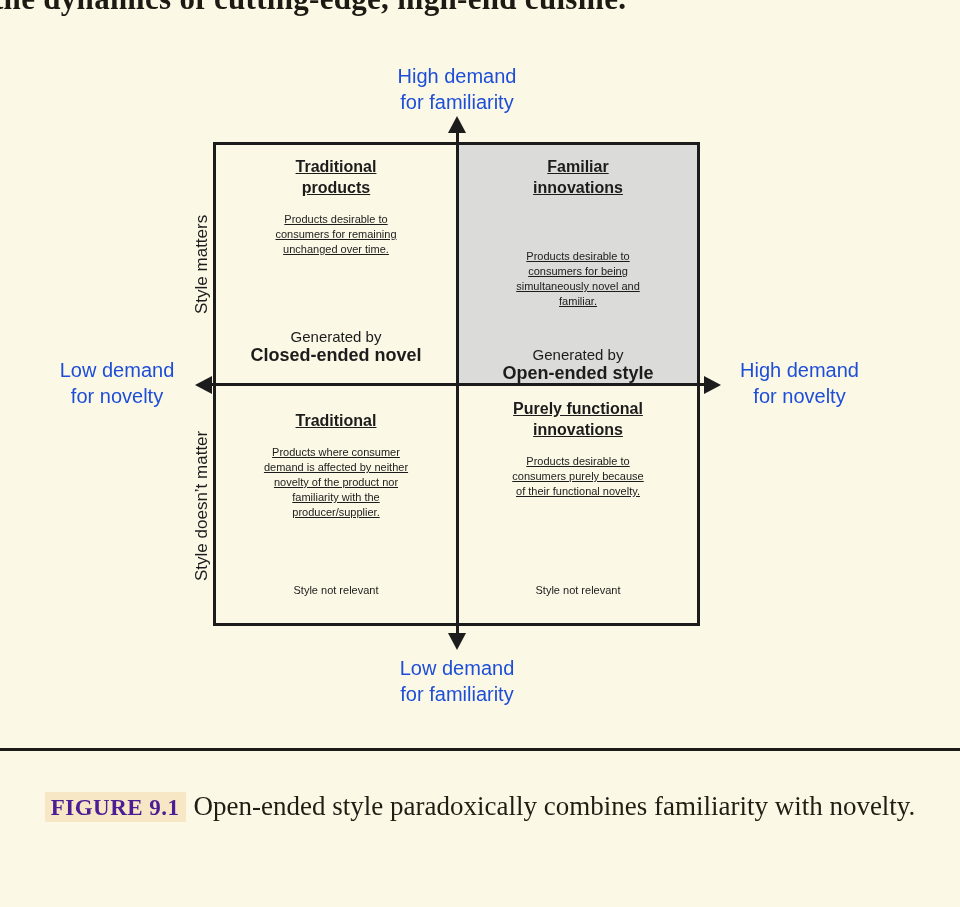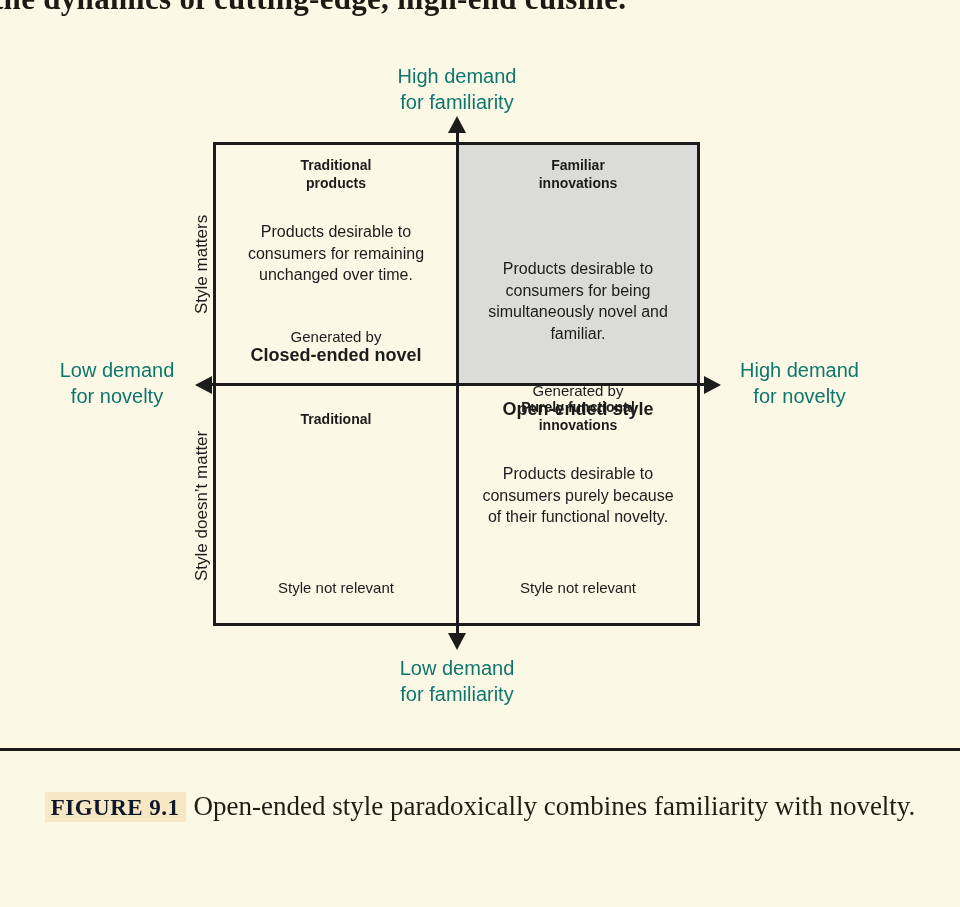--- a/index.html
+++ b/index.html
@@ -28,21 +28,21 @@
     color: #1d1a14;
   }
 
   
   .axis-label {
     position: absolute;
     text-align: center;
     font-size: 20px;
     line-height: 1.3;
     white-space: pre-line;
-    color: #0f766e;
+    color: #1d4ed8;
   }
   .axis-top    { left: 337px; top: 63px;  width: 240px; }
   .axis-bottom { left: 337px; top: 655px; width: 240px; }
   .axis-left   { left: 27px;  top: 357px; width: 180px; }
   .axis-right  { left: 712px; top: 357px; width: 175px; }
 
   .shade {
     position: absolute;
     left: 457px; top: 145px;
     width: 240px; height: 238px;
@@ -80,26 +80,26 @@
     display: flex;
     flex-direction: column;
     align-items: center;
     text-align: center;
   }
   .q-tl { left: 218px; top: 148px; width: 236px; height: 232px; padding-top: 8px; }
   .q-tr { left: 460px; top: 148px; width: 236px; height: 232px; padding-top: 8px; gap: 37px; }
   .q-bl { left: 218px; top: 390px; width: 236px; height: 230px; padding-top: 20px; }
   .q-br { left: 460px; top: 390px; width: 236px; height: 230px; padding-top: 8px; }
 
-  .q-title { font-size: 14px; font-weight: 700; line-height: 1.32; white-space: pre-line; }
-  .q-body  { font-size: 16px; line-height: 1.36; white-space: pre-line; margin-top: 28px; }
+  .q-title { font-size: 16px; font-weight: 700; line-height: 1.32; white-space: pre-line; text-decoration: underline; }
+  .q-body  { font-size: 11px; line-height: 1.36; white-space: pre-line; margin-top: 14px; text-decoration: underline; }
   .q-foot  { margin-top: auto; padding-bottom: 14px; }
   .q-gen   { font-size: 15px; }
   .q-style { font-size: 18px; font-weight: 700; }
-  .q-note  { margin-top: auto; padding-bottom: 24px; font-size: 15px; }
+  .q-note  { margin-top: auto; padding-bottom: 24px; font-size: 11px; }
 
   .side-label {
     position: absolute;
     left: 186px;
     width: 32px;
     display: flex;
     align-items: center;
     justify-content: center;
     writing-mode: vertical-rl;
     transform: rotate(180deg);
@@ -124,21 +124,21 @@
     text-align: center;
     font-family: "Liberation Serif", serif;
     font-size: 27px;
     line-height: 1.85;
     color: #221d13;
   }
   .fig-label {
     font-weight: 700;
     font-size: 23px;
     letter-spacing: 0.5px;
-    color: #0f172a;
+    color: #4c1d95;
     background: #f8e7c4;
     padding: 3px 6px 2px 6px;
     margin-right: 8px;
   }
 </style>
 </head>
 <body>
 
 <div class="page">
 
@@ -177,20 +177,25 @@
 simultaneously novel and
 familiar.</div>
     <div class="q-foot">
       <div class="q-gen">Generated by</div>
       <div class="q-style">Open-ended style</div>
     </div>
   </div>
 
   <div class="quad q-bl">
     <div class="q-title">Traditional</div>
+    <div class="q-body">Products where consumer
+demand is affected by neither
+novelty of the product nor
+familiarity with the
+producer/supplier.</div>
     <div class="q-note">Style not relevant</div>
   </div>
 
   <div class="quad q-br">
     <div class="q-title">Purely functional
 innovations</div>
     <div class="q-body">Products desirable to
 consumers purely because
 of their functional novelty.</div>
     <div class="q-note">Style not relevant</div>

